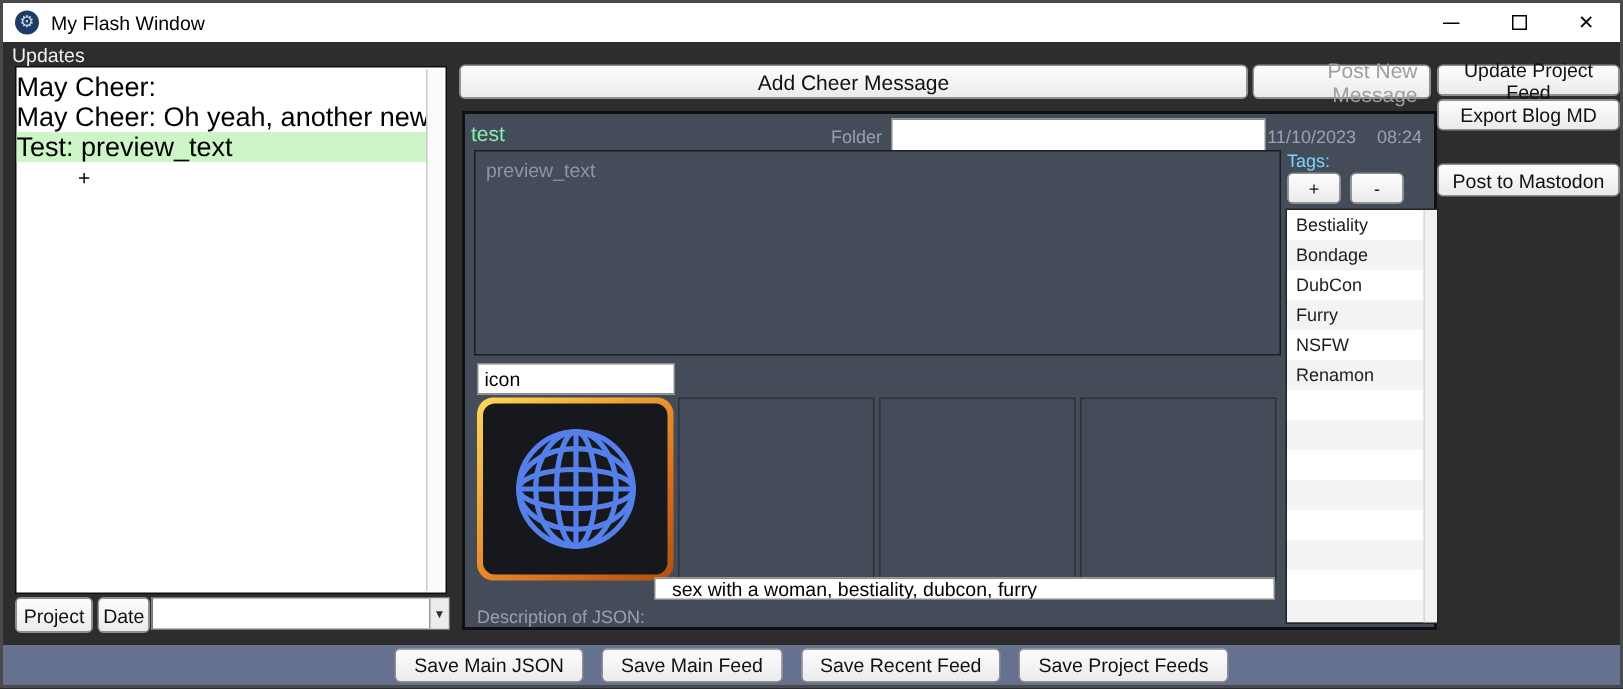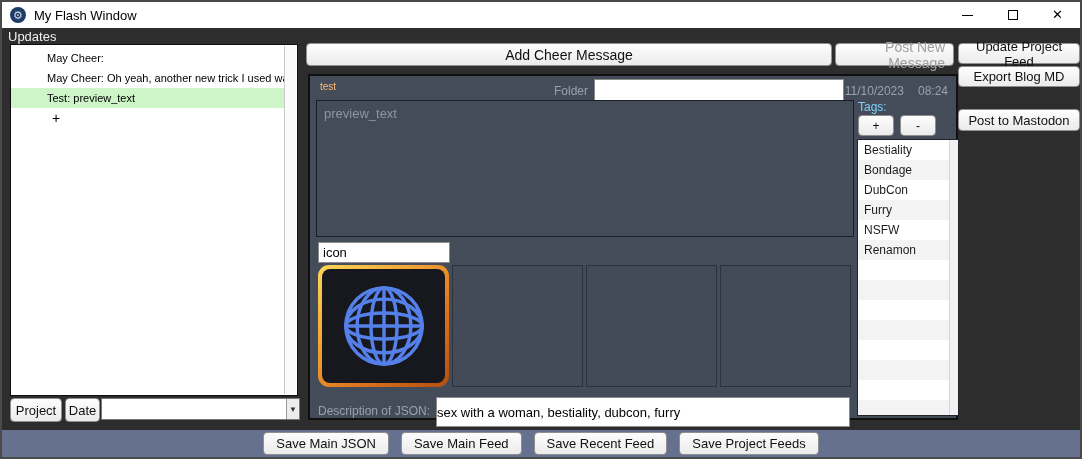--- a/index.html
+++ b/index.html
@@ -13,52 +13,52 @@
   .win-controls{position:absolute;right:0;top:0;height:26px;display:flex;}
   .win-btn{width:45px;height:26px;display:flex;align-items:center;justify-content:center;cursor:default;}
   .glyph-min{width:11px;border-top:1px solid #000;}
   .glyph-max{width:10px;height:10px;border:1px solid #000;}
   .glyph-close{font-size:13px;color:#000;line-height:10px;}
 
   
   .updates-label{position:absolute;left:6px;top:27px;color:#efefef;font-size:13px;}
   .updates-list{position:absolute;left:8px;top:42px;width:288px;height:352px;background:#ffffff;border:1px solid #0e0e0e;overflow:hidden;}
   .updates-rows{position:absolute;left:0;top:3px;right:13px;}
-  .u-row{height:20px;line-height:20px;padding-left:36px;font-family:"Liberation Serif",serif;font-size:11px;color:#000;white-space:nowrap;overflow:hidden;}
+  .u-row{height:20px;line-height:20px;font-family:"Liberation Serif",serif;font-size:18px;color:#000;white-space:nowrap;overflow:hidden;}
   .u-row.selected{background:#cdf5c8;}
   .u-row.plus{padding-left:41px;font-size:14px;}
   .v-scroll{position:absolute;top:1px;bottom:1px;right:1px;width:12px;background:#fbfbfb;border-left:1px solid #c9c9c9;}
 
   .left-footer{position:absolute;left:8px;top:396px;height:24px;display:flex;gap:3px;}
   .btn{background:linear-gradient(#fdfdfd,#ebebeb);border:1px solid #8f8f8f;border-radius:4px;font-size:13px;color:#101010;text-align:center;padding:0 8px;display:flex;align-items:center;justify-content:center;}
   .btn.disabled{color:#9e9e9e;}
   .combo{position:absolute;left:99px;top:396px;width:199px;height:22px;background:#fff;border:1px solid #777;display:flex;}
   .combo input{flex:1;border:none;outline:none;font-size:13px;padding:0 4px;background:transparent;}
   .combo-arrow{width:18px;height:100%;background:#ececec;border-left:1px solid #9a9a9a;display:flex;align-items:center;justify-content:center;font-size:8px;color:#333;}
 
   
   .add-msg-btn{position:absolute;left:304px;top:41px;width:526px;height:23px;font-size:14px;}
   .post-msg-btn{position:absolute;left:833px;top:41px;width:119px;height:23px;font-size:14px;text-align:right;}
   .side-btn{position:absolute;left:956px;width:122px;height:21px;font-size:13px;}
 
   
   .panel{position:absolute;left:306px;top:72px;width:650px;height:346px;background:#454c59;border:2px solid #101010;}
-  .panel-title{position:absolute;left:10px;top:5px;color:#fdba74;font-size:10px;}
+  .panel-title{position:absolute;left:4px;top:5px;color:#86efac;font-size:14px;}
   .folder-label{position:absolute;left:200px;top:8px;width:78px;text-align:right;color:#98a0ae;font-size:12px;}
   .folder-input{position:absolute;left:284px;top:3px;width:250px;height:22px;border:1px solid #8a8a8a;background:#fff;font-size:13px;padding:0 4px;}
   .date-group{position:absolute;right:8px;top:8px;color:#9aa2b0;font-size:12px;}
   .date-group .t{margin-left:14px;}
   .preview-box{position:absolute;left:6px;top:24px;width:538px;height:137px;background:#454c59;border:1px solid #1a1d23;color:#8d95a5;font-size:13px;padding:5px 7px;}
   .icon-input{position:absolute;left:8px;top:166px;width:132px;height:21px;border:1px solid #8a8a8a;background:#fff;font-size:13px;padding:0 4px;color:#000;}
   .slots{position:absolute;left:8px;top:189px;display:flex;gap:3px;}
   .slot{width:131px;height:122px;background:#444b58;border:1px solid #2c313b;}
   .slot.filled{border:none;background:linear-gradient(140deg,#fbd85a 0%,#f2a335 35%,#d96f1c 70%,#b14f10 100%);border-radius:11px;padding:4px;}
   .slot-img{width:100%;height:100%;background:#16181d;border-radius:8px;display:flex;align-items:center;justify-content:center;}
   .desc-label{position:absolute;left:8px;top:328px;color:#98a0ae;font-size:12px;}
-  .desc-input{position:absolute;left:126px;top:321px;width:414px;height:30px;border:1px solid #8a8a8a;background:#fff;font-size:13px;padding:0 0;color:#000;}
+  .desc-input{position:absolute;left:126px;top:309px;width:414px;height:15px;border:1px solid #8a8a8a;background:#fff;font-size:13px;padding:0 11px;color:#000;}
 
   
   .tags-label{position:absolute;left:548px;top:24px;color:#7dd3fc;font-size:12px;}
   .tag-btn-add{position:absolute;left:548px;top:39px;width:36px;height:21px;font-size:12px;}
   .tag-btn-rem{position:absolute;left:590px;top:39px;width:36px;height:21px;font-size:12px;}
   .tags-list{position:absolute;left:547px;top:63px;width:102px;height:277px;background:repeating-linear-gradient(to bottom,#ffffff 0 20px,#f3f3f3 20px 40px);border:1px solid #20242b;overflow:hidden;}
   .tag-row{height:20px;line-height:20px;font-size:12px;color:#1c1c1c;padding-left:6px;}
   .tags-scroll{position:absolute;top:0;bottom:0;right:0;width:9px;background:#f1f1f1;border-left:1px solid #d6d6d6;}
 
   

